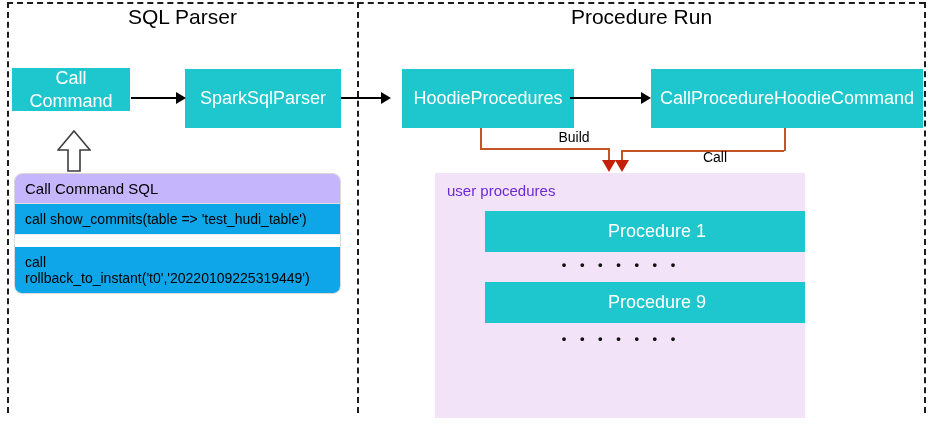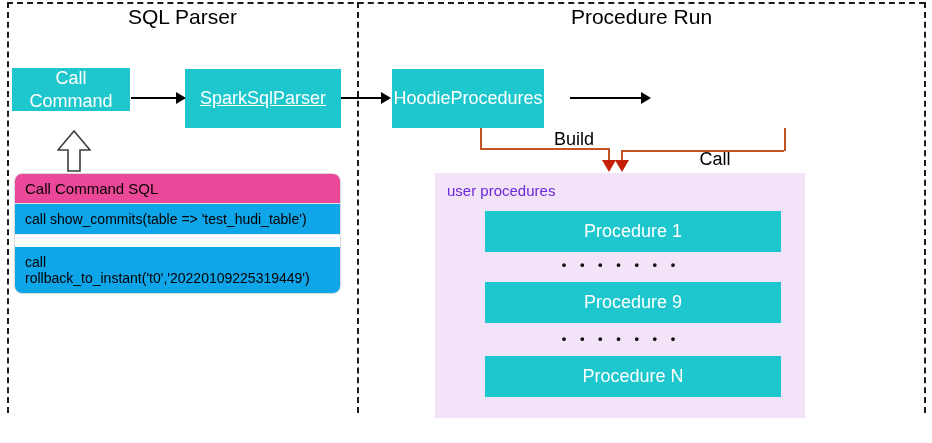--- a/index.html
+++ b/index.html
@@ -18,56 +18,57 @@
     display:flex;align-items:center;justify-content:center;text-align:center;
     font-size:18px;line-height:1.25;box-sizing:border-box;padding:0 6px;
   }
   
   .blkline{position:absolute;height:0;border-top:2px solid #000;}
   .blkhead{position:absolute;width:0;height:0;border-top:6px solid transparent;border-bottom:6px solid transparent;border-left:10px solid #000;}
   
   .oline-v{position:absolute;width:0;border-left:2px solid #C25425;}
   .oline-h{position:absolute;height:0;border-top:2px solid #C25425;}
   .ohead{position:absolute;width:0;height:0;border-left:7px solid transparent;border-right:7px solid transparent;border-top:12px solid #C32007;}
-  .conn-label{position:absolute;font-size:18px;text-align:center;width:60px;}
+  .conn-label{position:absolute;font-size:14px;text-align:center;width:60px;}
   
   .sqlcard{
     position:absolute;left:14px;top:173px;width:327px;background:#fff;
     border:1px solid #d9d9d9;border-radius:8px;overflow:hidden;box-sizing:border-box;
   }
-  .sqlcard .hdr{background:#ec4899;border-bottom:1px solid #e2e2e2;padding:6px 10px;font-size:15px;}
+  .sqlcard .hdr{background:#c4b5fd;border-bottom:1px solid #e2e2e2;padding:6px 10px;font-size:15px;}
   .sqlcard .row{padding:7px 10px;font-size:14px;border-bottom:1px solid #ececec;background:#0ea5e9;}
   .sqlcard .row:last-child{border-bottom:none;margin-top:12px;}
   
   .purple{position:absolute;left:435px;top:173px;width:370px;height:245px;background:#F2E3F8;}
   .uplabel{position:absolute;left:12px;top:9px;font-size:15px;color:#6d28d9;}
   .proc{
     position:absolute;left:50px;width:296px;height:41px;background:#1DC7CD;color:#fff;
-    display:flex;align-items:center;justify-content:center;font-size:18px;
+    display:flex;align-items:center;justify-content:center;font-size:18px;padding-left:24px;
   }
   .dots{position:absolute;left:50px;width:272px;text-align:center;font-size:13px;font-weight:bold;letter-spacing:5px;color:#111;}
   .up-arrow{position:absolute;left:57px;top:130px;}
 </style>
 </head>
 <body>
 
 <div class="canvas">
 
   <div class="hdash"></div>
   <div class="vdash" style="left:7px;"></div>
   <div class="vdash" style="left:357px;"></div>
   <div class="vdash" style="left:924px;"></div>
 
   <div class="sec-title" style="left:358px;width:567px;">Procedure Run</div>
   <div class="sec-title" style="left:7px;width:351px;">SQL Parser</div>
 
   <div class="tealbox" style="left:12px;top:68px;width:118px;height:43px;">Call Command</div>
-  <div class="tealbox" style="left:185px;top:69px;width:156px;height:59px;text-decoration:underline;">SparkSqlParser</div>
+  <div class="tealbox" style="left:185px;top:69px;width:156px;height:59px;">SparkSqlParser</div>
 
-  <div class="tealbox" style="left:392px;top:69px;width:152px;height:59px;">HoodieProcedures</div>
+  <div class="tealbox" style="left:402px;top:69px;width:172px;height:59px;">HoodieProcedures</div>
+  <div class="tealbox" style="left:651px;top:69px;width:272px;height:59px;">CallProcedureHoodieCommand</div>
 
   <div class="blkline" style="left:131px;top:97px;width:47px;"></div>
   <div class="blkhead" style="left:176px;top:92px;"></div>
 
   <div class="blkline" style="left:341px;top:97px;width:42px;"></div>
   <div class="blkhead" style="left:381px;top:92px;"></div>
 
   <div class="blkline" style="left:570px;top:97px;width:73px;"></div>
   <div class="blkhead" style="left:641px;top:92px;"></div>
 
@@ -97,16 +98,15 @@
     <div class="uplabel">user procedures</div>
 
     <div class="proc" style="top:38px;">Procedure 1</div>
 
     <div class="dots" style="top:84px;">• • • • • • •</div>
 
     <div class="proc" style="top:109px;">Procedure 9</div>
 
     <div class="dots" style="top:158px;">• • • • • • •</div>
 
-    <div class="proc" style="top:183px;">Procedure N</div>
   </div>
 
 </div>
 
 </body></html>

